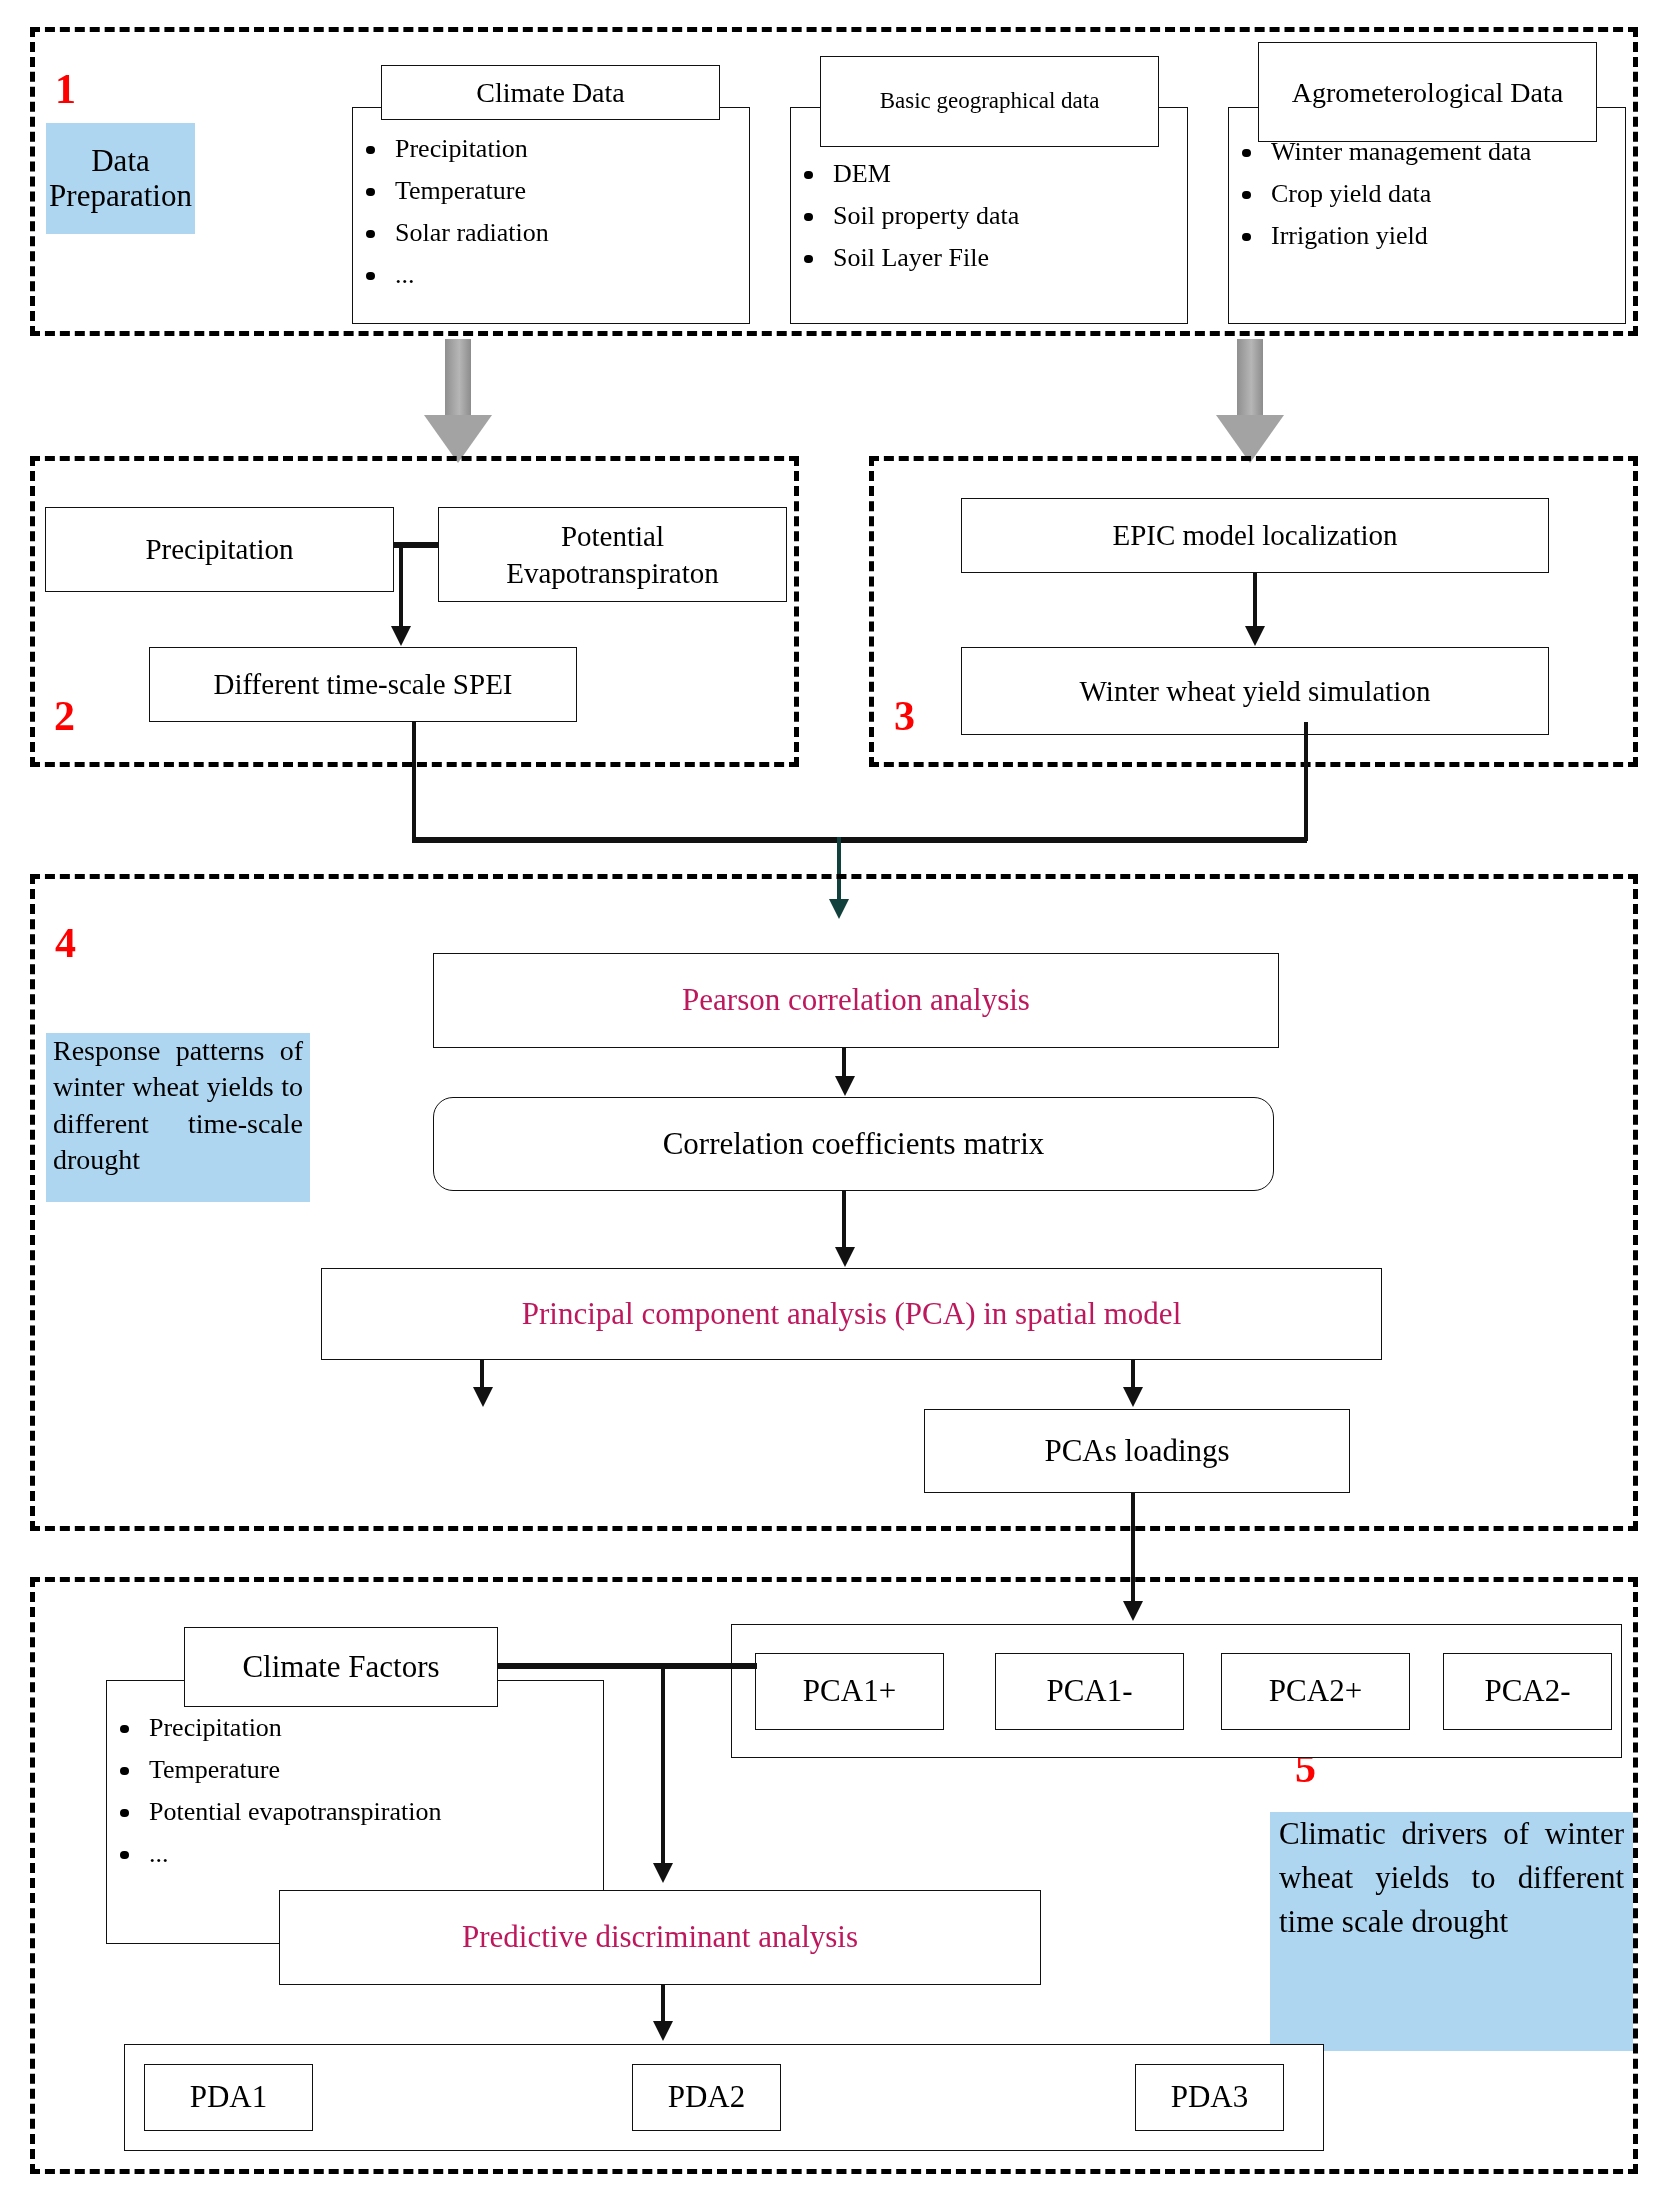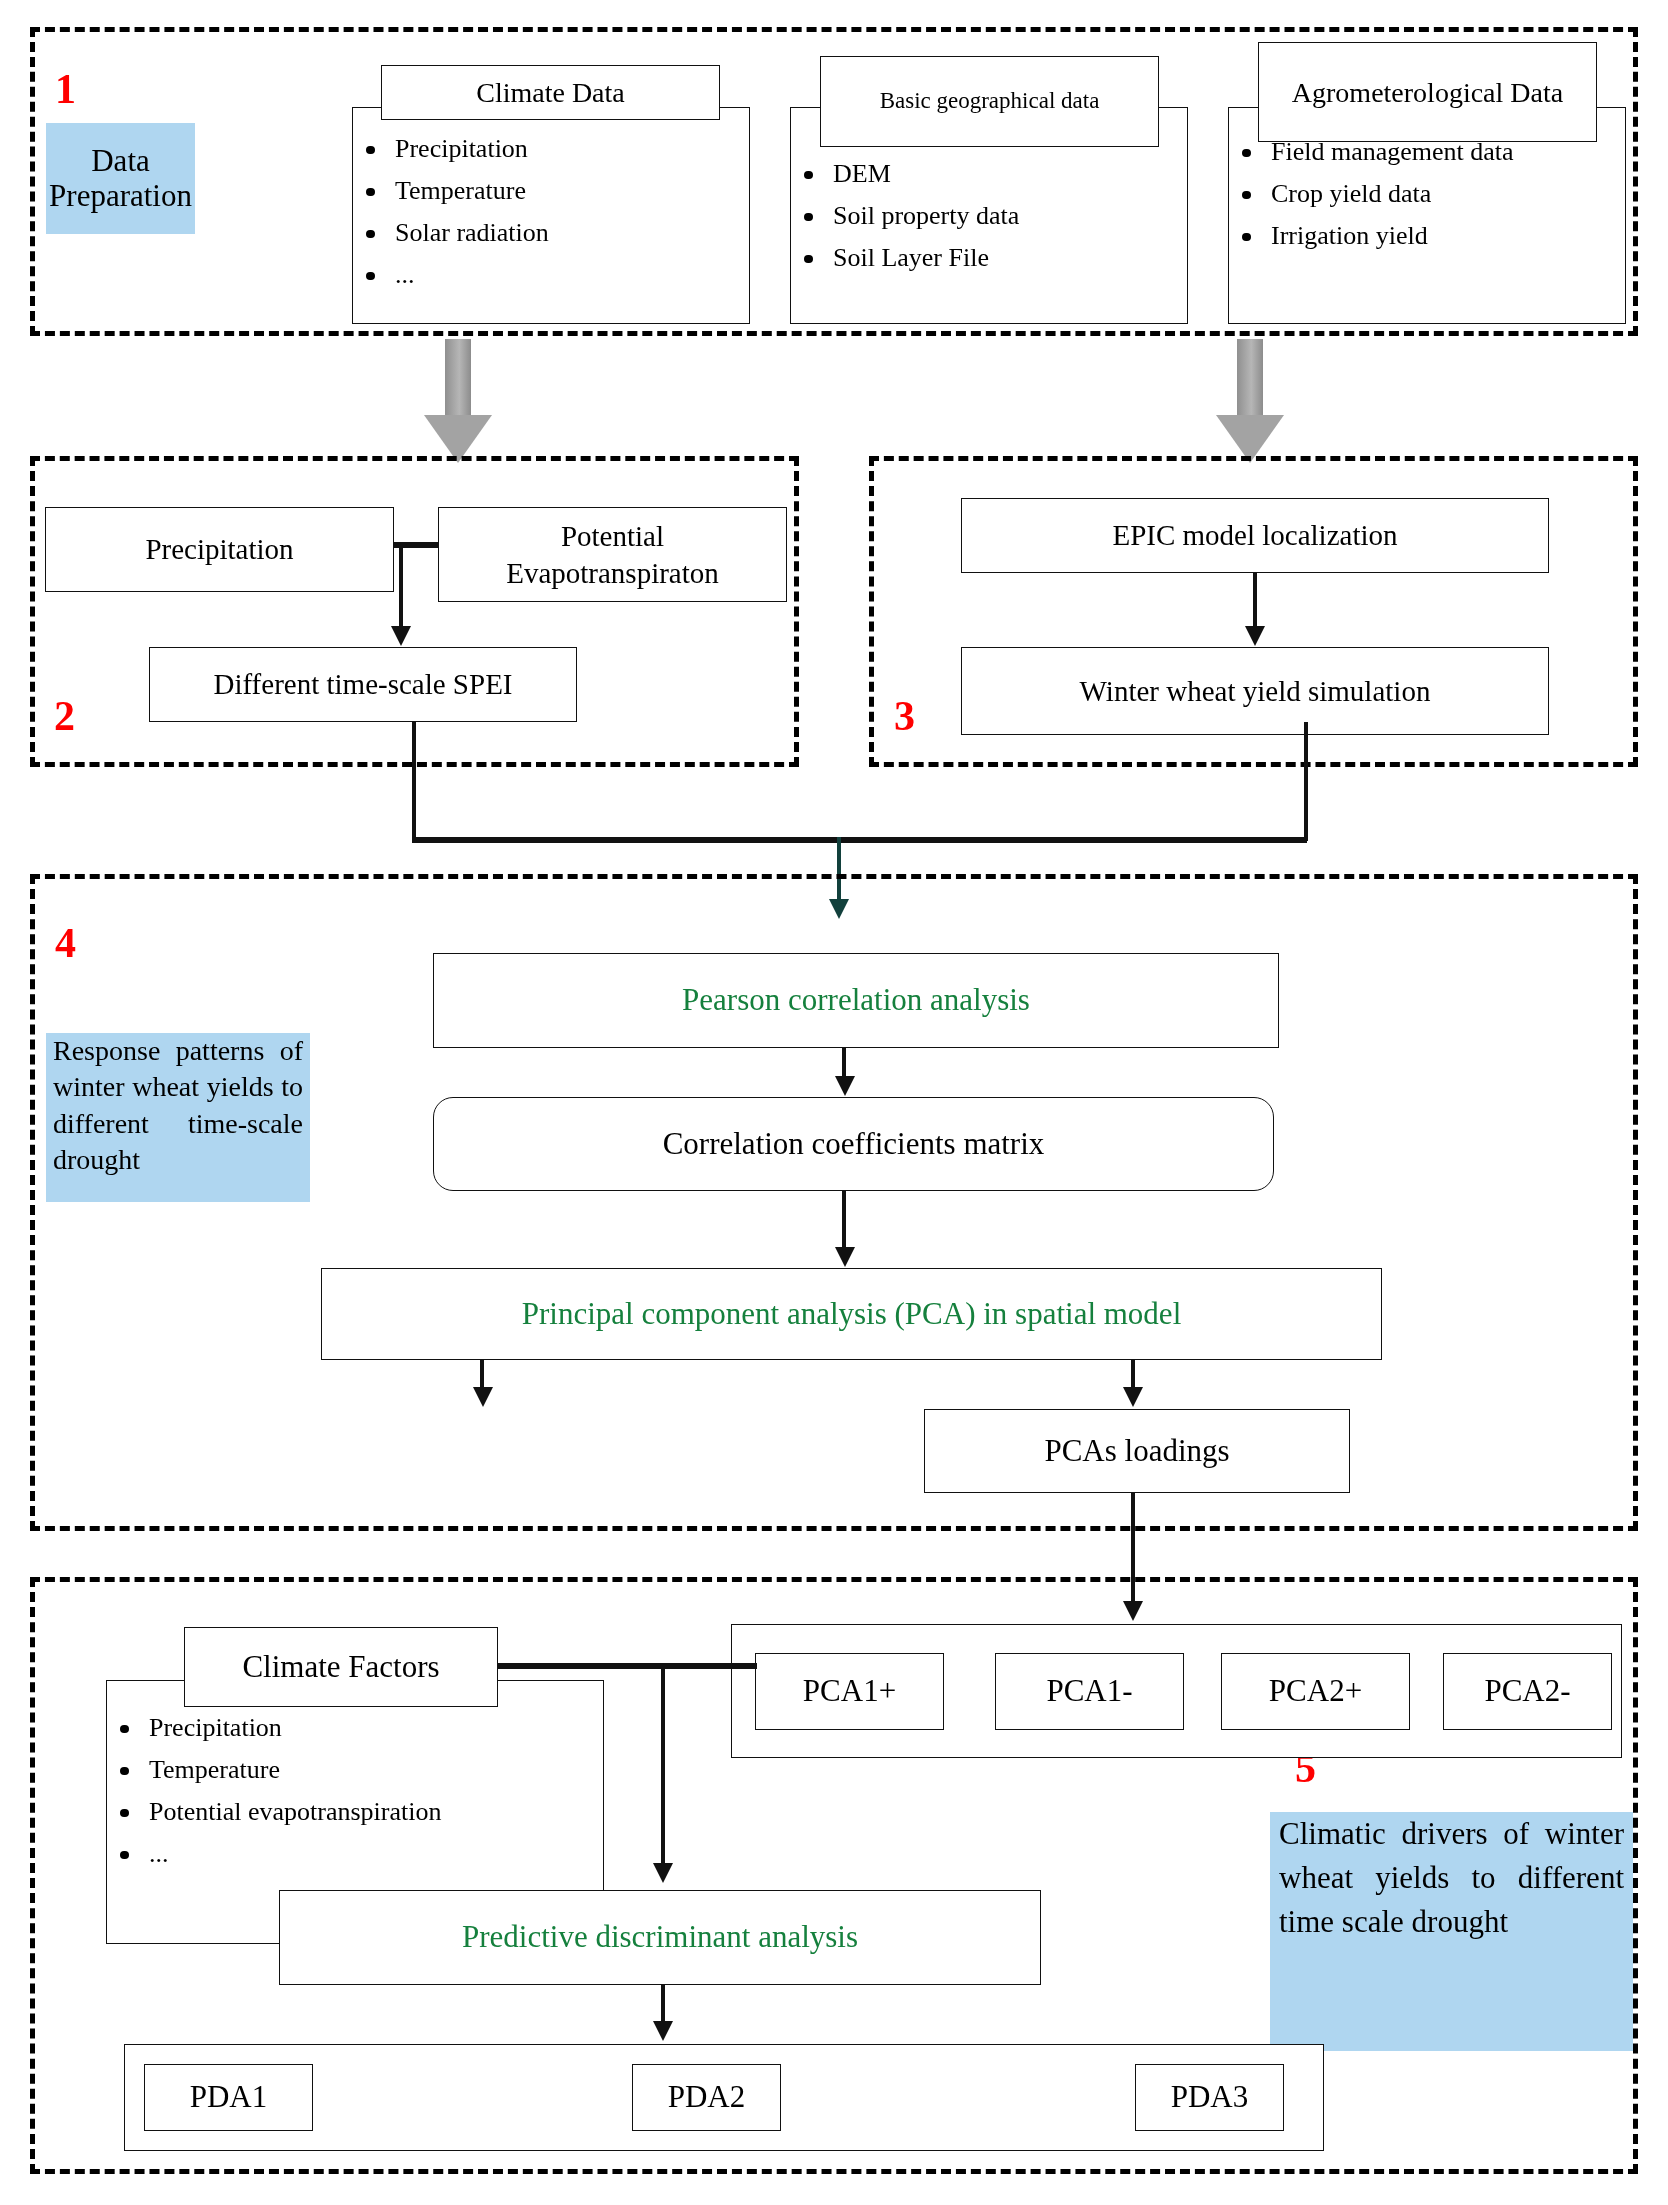--- a/index.html
+++ b/index.html
@@ -9,21 +9,21 @@
   
   .stage{position:absolute;border:5.5px dashed #000;box-sizing:border-box;}
 
   
   .box{position:absolute;box-sizing:border-box;border:1.5px solid #111;background:#fff;
        display:flex;align-items:center;justify-content:center;text-align:center;}
   .box.grp{border-width:1.5px;}
 
   
   .t{line-height:1.12;}
-  .red{color:#15803d;}
+  .red{color:#be185d;}
   .blue-note{position:absolute;background:#AFD6F0;box-sizing:border-box;
              display:flex;align-items:center;justify-content:center;text-align:center;}
   .num{position:absolute;color:#FF0000;font-weight:bold;font-family:"Liberation Serif",serif;}
 
   
   .card-body{position:absolute;box-sizing:border-box;border:1.5px solid #111;background:#fff;}
   .card-head{position:absolute;box-sizing:border-box;border:1.5px solid #111;background:#fff;
              display:flex;align-items:center;justify-content:center;text-align:center;z-index:4;}
   ul.bl{list-style:none;margin:0;padding:0;}
   ul.bl li{position:relative;padding-left:43px;margin:0 0 12px 0;}
@@ -70,21 +70,21 @@
   <div class="card-head t" style="left:820px;top:56px;width:339px;height:91px;font-size:23px;padding:0 18px;line-height:1.25;">Basic geographical data</div>
   <ul class="bl" style="position:absolute;left:790px;top:159px;width:398px;font-size:26px;">
     <li>DEM</li>
     <li>Soil property data</li>
     <li>Soil Layer File</li>
   </ul>
 
   <div class="card-body" style="left:1228px;top:107px;width:398px;height:217px;"></div>
   <div class="card-head t" style="left:1258px;top:42px;width:339px;height:100px;font-size:28px;padding:0 15px;line-height:1.25;">Agrometerological Data</div>
   <ul class="bl" style="position:absolute;left:1228px;top:137px;width:383px;font-size:26px;">
-    <li>Field management data</li>
+    <li>Winter management data</li>
     <li>Crop yield data</li>
     <li>Irrigation yield</li>
   </ul>
 
   <div class="blockarrow" style="left:393px;top:339px;width:129px;height:124px;">
     <div class="shaft" style="top:0;height:80px;"></div>
     <div class="head" style="top:76px;"></div>
   </div>
   <div class="blockarrow" style="left:1185px;top:339px;width:129px;height:124px;">
     <div class="shaft" style="top:0;height:80px;"></div>

